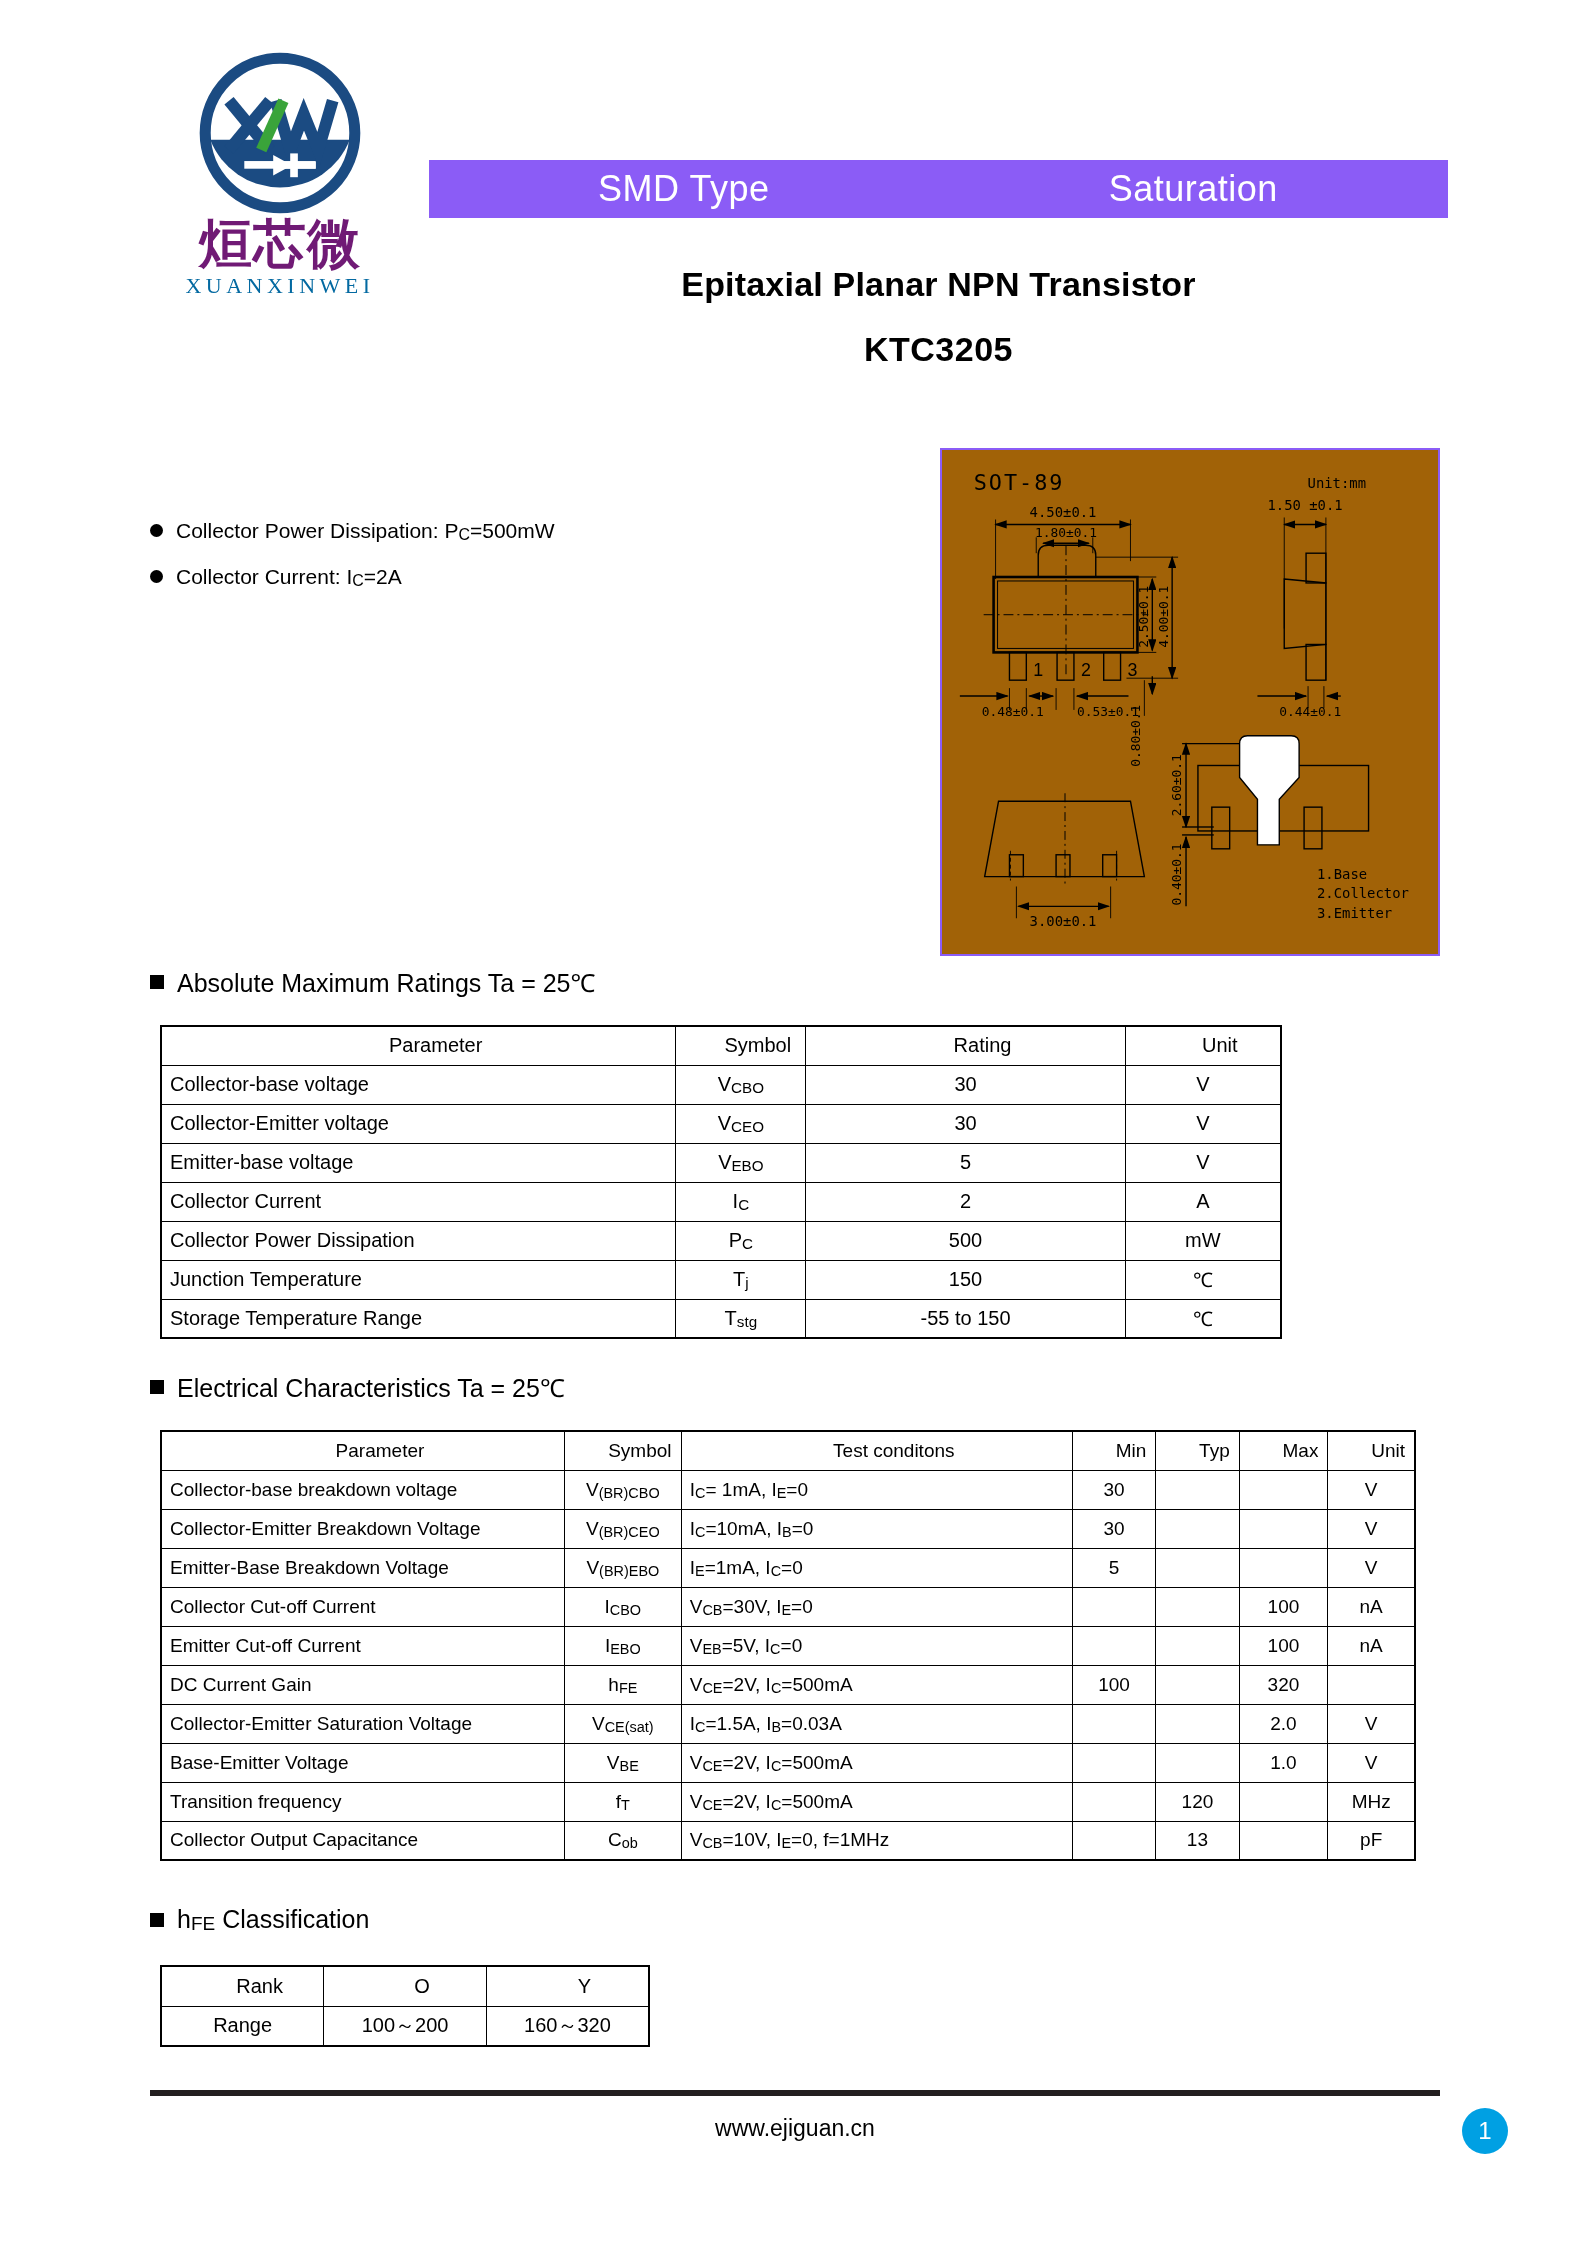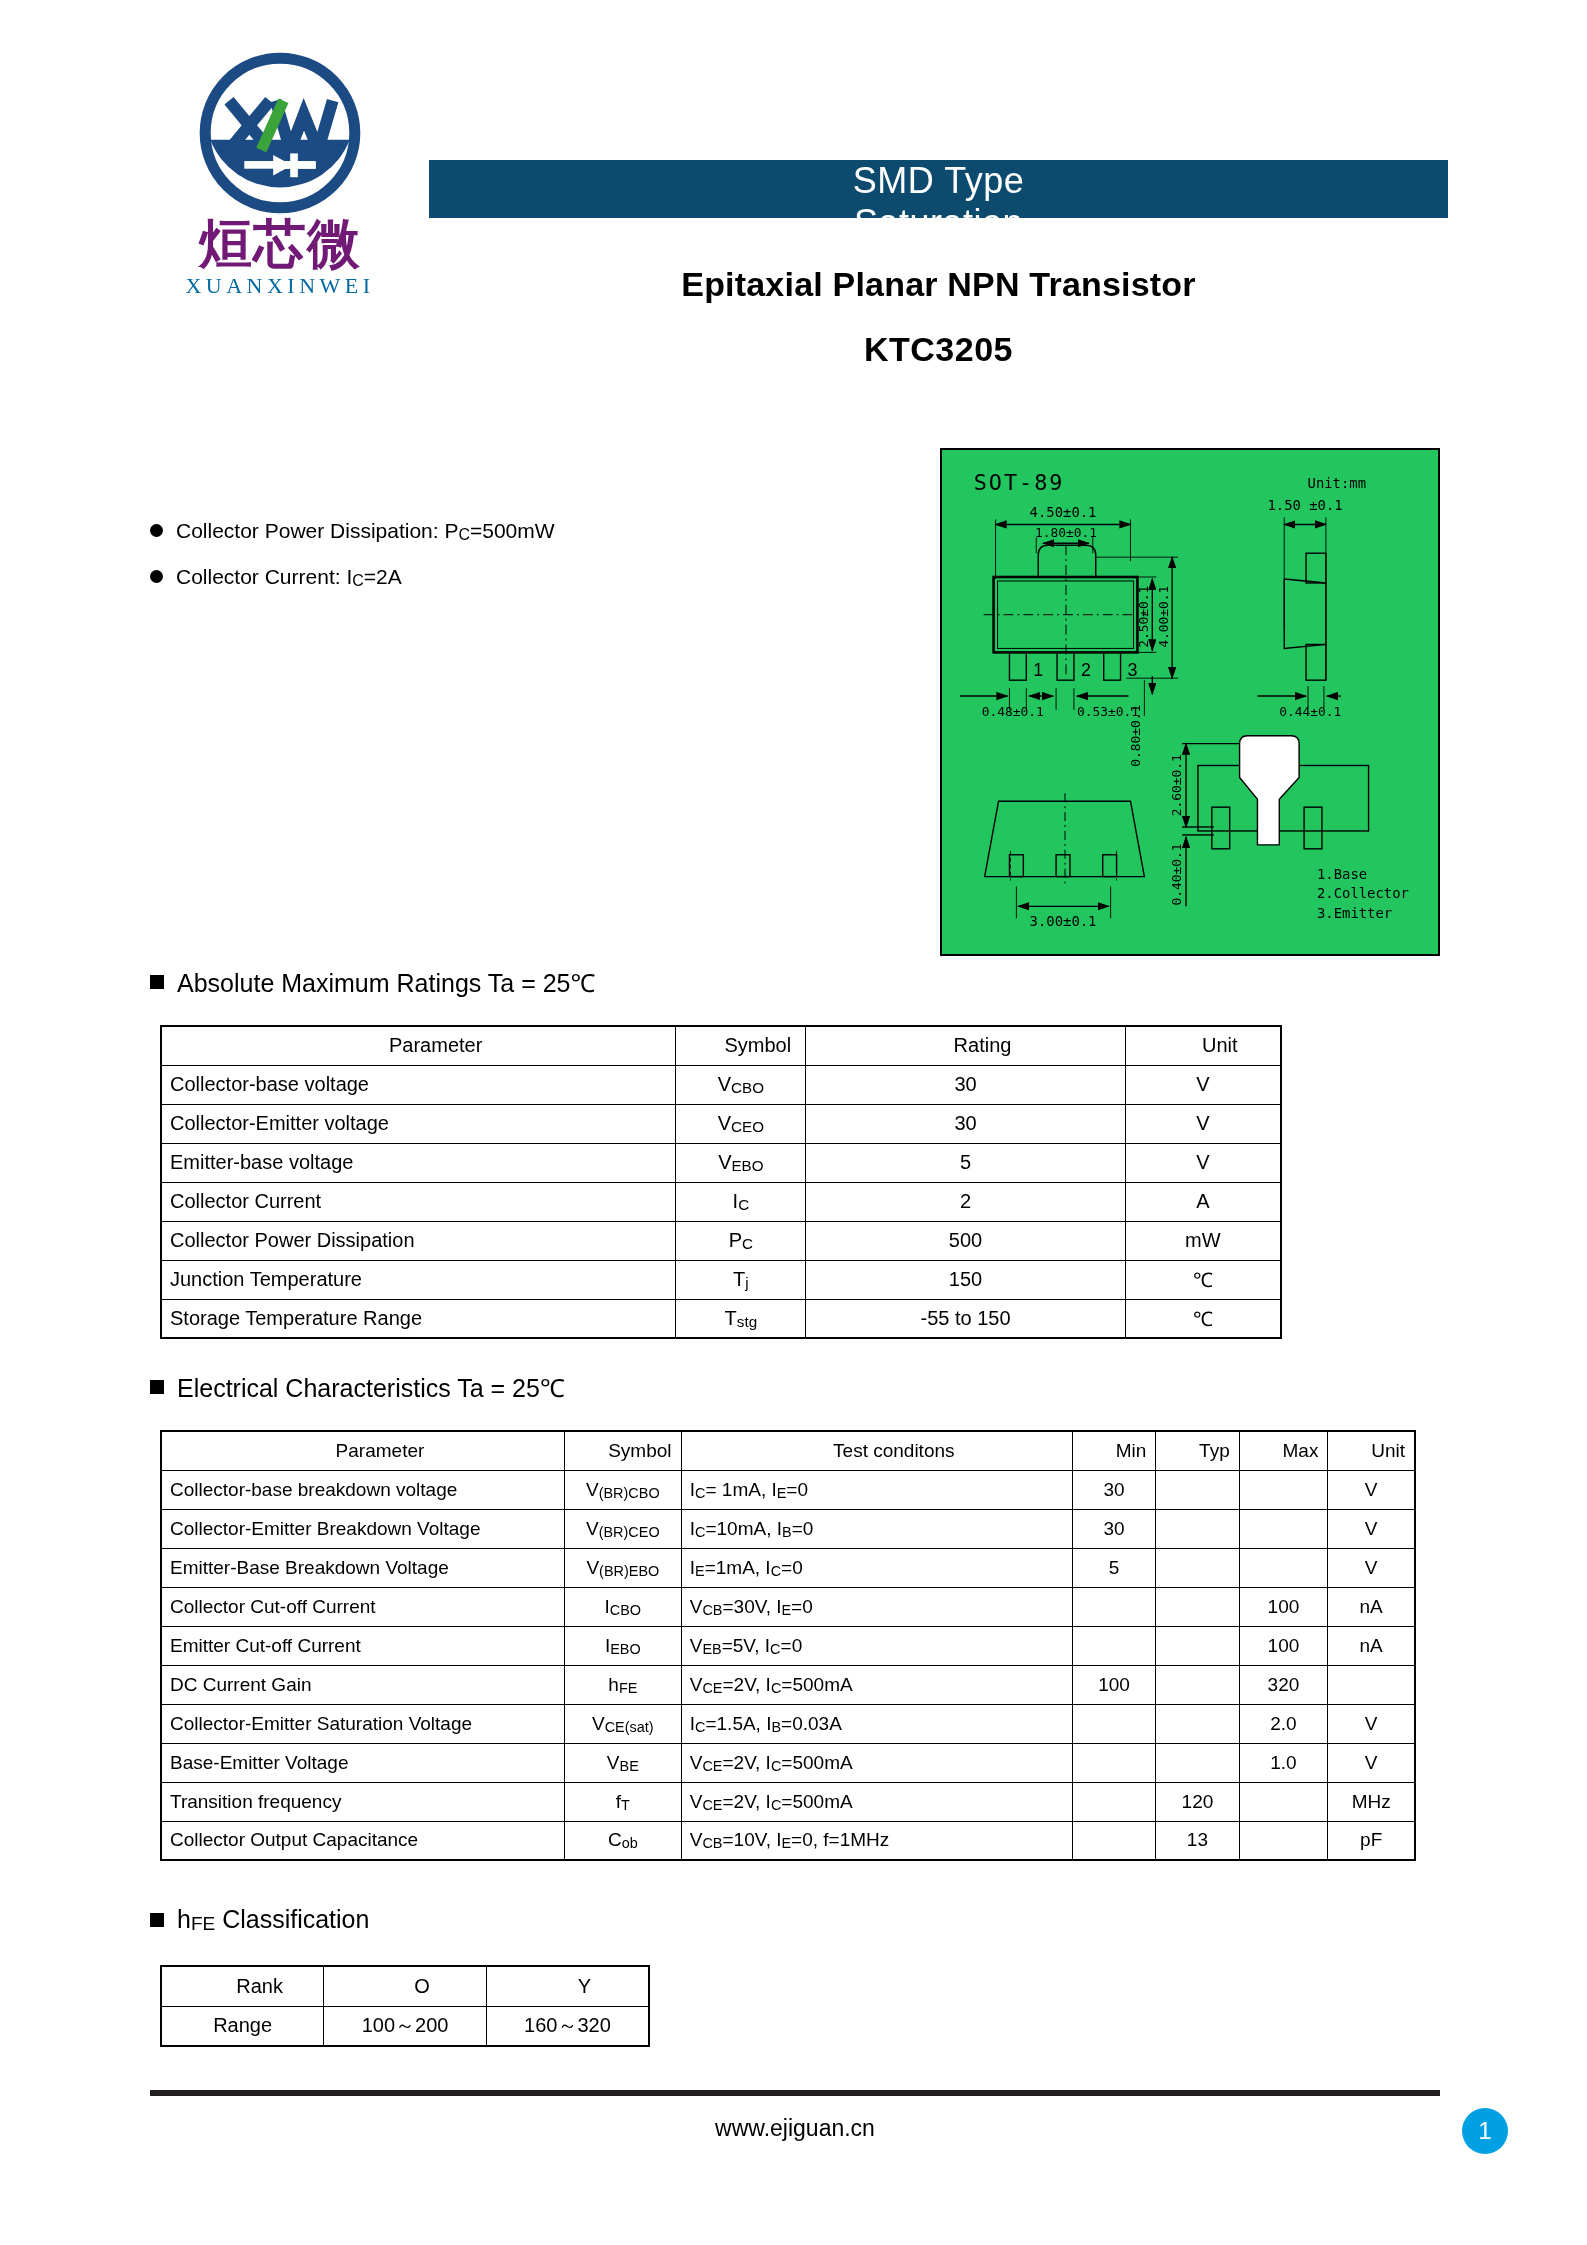--- a/index.html
+++ b/index.html
@@ -26,22 +26,22 @@
     line-height:1.05; margin-top:-2px; color:#701a75;
   }
   .logo-en {
     font-family:"Liberation Serif", serif;
     font-size:22px; letter-spacing:4.5px; color:#0369a1; margin-top:1px;
   }
 
   .banner {
     position:absolute; left:429px; top:160px;
     width:1019px; height:58px;
-    background:#0c4a6e;
-    display:flex; align-items:center;flex-direction:column;
+    background:#8b5cf6;
+    display:flex; align-items:center;
   }
   .banner-left {
     flex:1; text-align:center;
     color:#fff; font-size:36px; letter-spacing:0.5px;
   }
   .banner-right {
     flex:1; text-align:center;
     color:#fff; font-size:36px; letter-spacing:0.5px;
   }
   .title-main {
@@ -64,21 +64,21 @@
     display:flex; align-items:flex-start; gap:13px;
     font-size:21px; margin-bottom:20px; line-height:1.2;
   }
   .dot { width:13px; height:13px; background:#000; border-radius:50%; display:inline-block; flex:none; margin-top:6px;}
   .sub { font-size:0.76em; vertical-align:-0.12em; }
 
   
   .pkg-box {
     position:absolute; left:940px; top:448px;
     width:500px; height:508px;
-    border:2px solid #000000; background:#22c55e;
+    border:2px solid #8b5cf6; background:#a16207;
   }
   .pkg-box svg { display:block; width:100%; height:100%; }
 
   
   .sec-title {
     position:absolute; display:flex; align-items:center; gap:13px;
     font-size:25px;
   }
 
   

